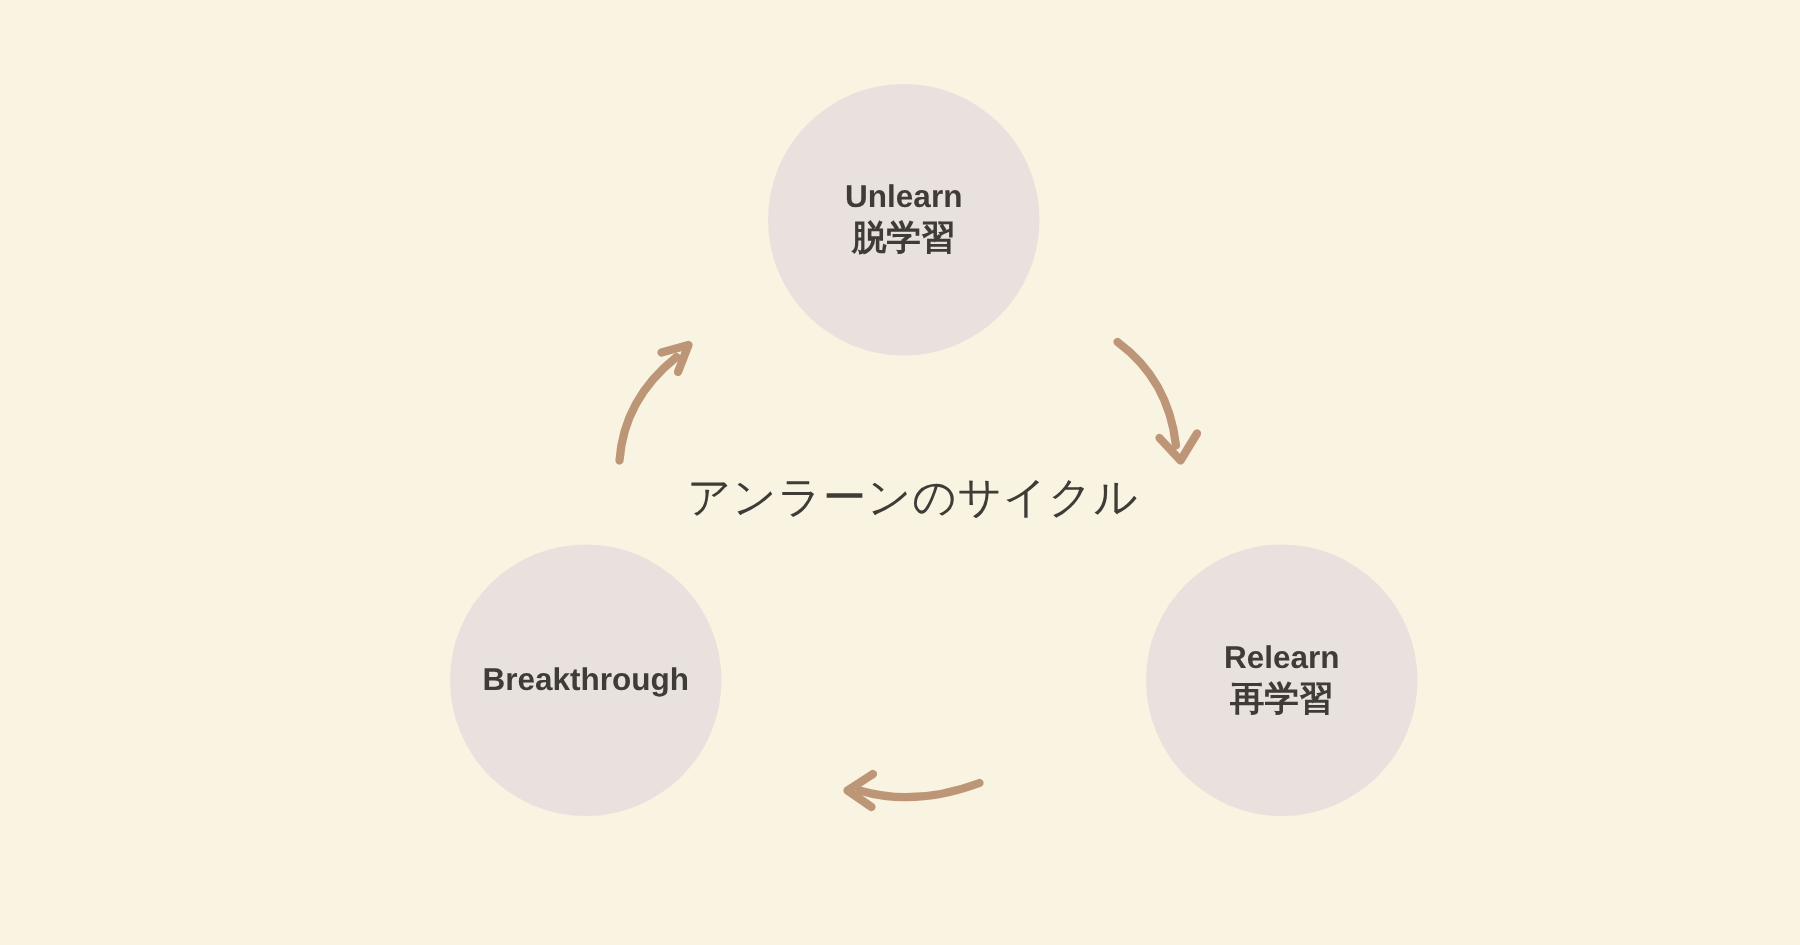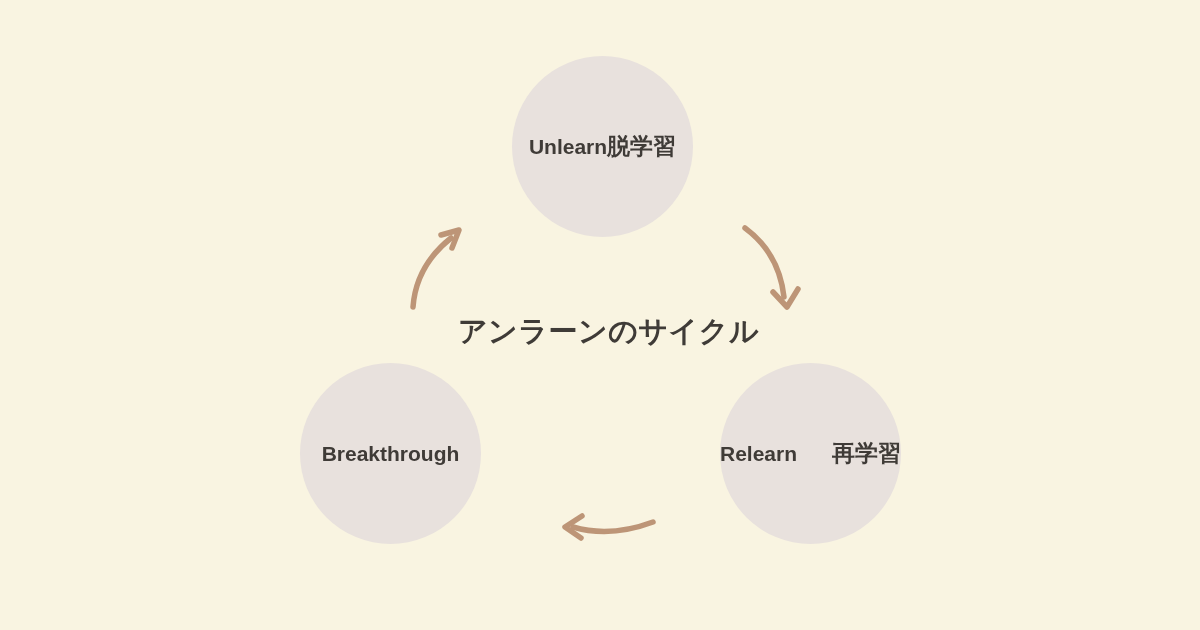--- a/index.html
+++ b/index.html
@@ -33,46 +33,46 @@
     stroke-linecap: round;
     stroke-linejoin: round;
   }
   .node {
     position: absolute;
     width: 181px;
     height: 181px;
     border-radius: 50%;
     background: var(--circle);
     display: flex;
-    flex-direction: row;
+    flex-direction: column;
     align-items: center;
     justify-content: center;
     text-align: center;
     color: var(--text);
   }
   .node .en {
     font-size: 21px;
     font-weight: 700;
     line-height: 1.22;
   }
   .node .ja {
     font-size: 23px;
     font-weight: 700;
     line-height: 1.3;
   }
   .node-unlearn      { left: 512px; top: 56px;  }
   .node-breakthrough { left: 300px; top: 363px; align-items: center; }
-  .node-relearn      { left: 720px; top: 363px; justify-content: space-between; }
+  .node-relearn      { left: 764px; top: 363px; }
   .title {
     position: absolute;
     left: 0; right: 0;
     top: 312px;
     text-align: center;
     font-size: 29px;
-    font-weight: 700;
+    font-weight: 400;
     letter-spacing: 0.5px;
     color: var(--text);
     padding-left: 17px;
   }
 </style>
 </head>
 <body>
 
 <div class="canvas">
 

